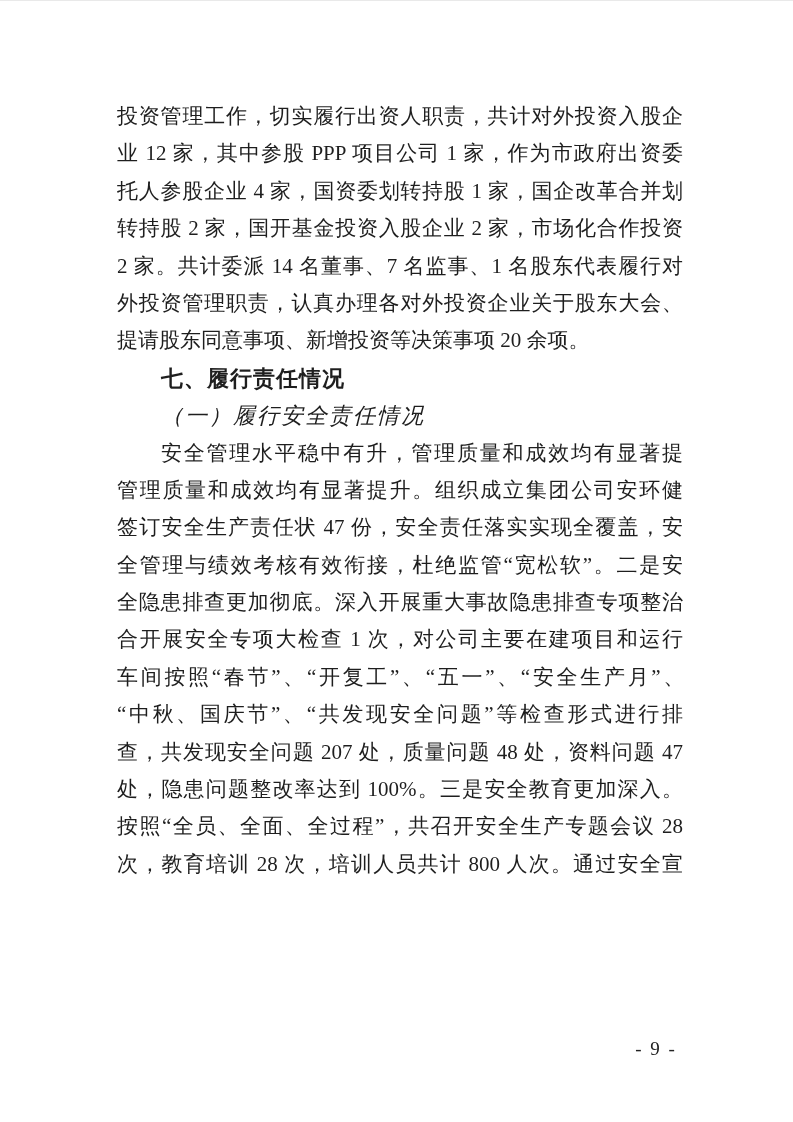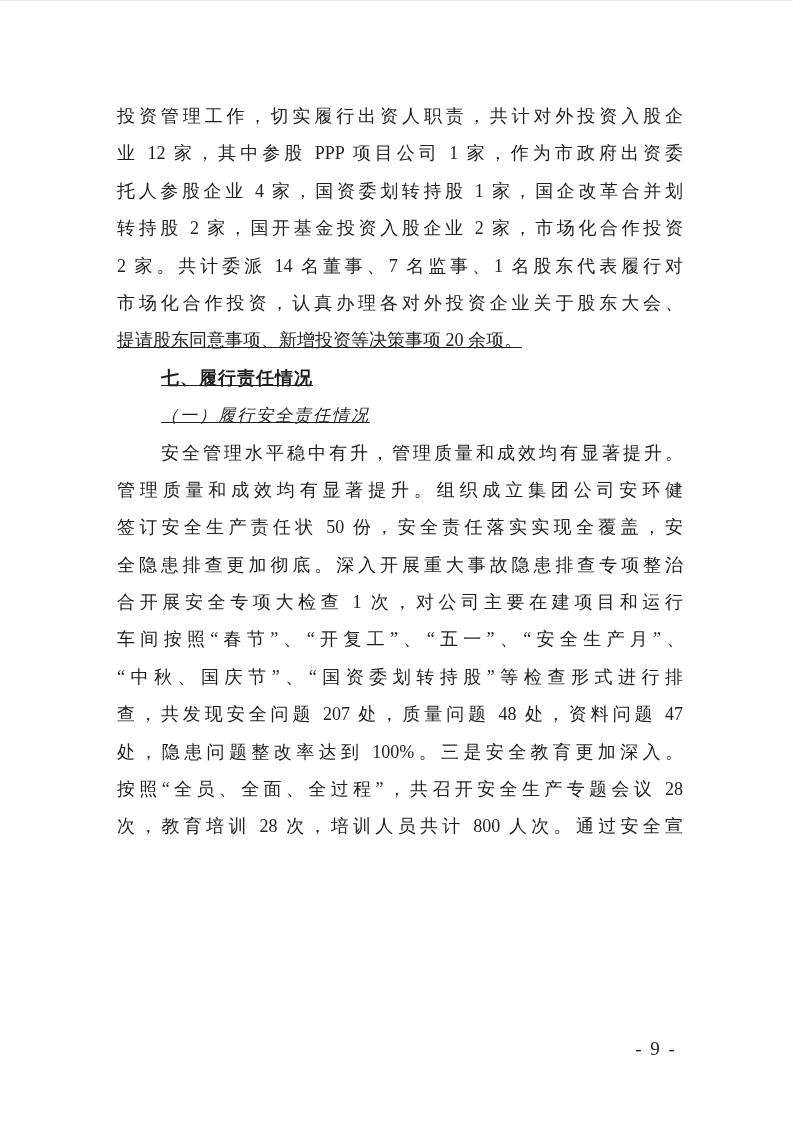--- a/index.html
+++ b/index.html
@@ -25,49 +25,48 @@
   }
   .page-body {
     position: absolute;
     left: 117px;
     top: 97px;
     width: 566px;
   }
   .line {
     height: 37.4px;
     line-height: 37.4px;
-    font-size: 18px;
+    font-size: 21px;
     white-space: pre-wrap;
     overflow: hidden;
   }
   .line.justify {
     text-align: justify;
     text-align-last: justify;
     text-justify: inter-character;
   }
   .line.left {
     text-align: center;
     text-align-last: left;
-    text-decoration: underline;
   }
   .line.indent {
     text-indent: 44px;
   }
   .line.tight {
     letter-spacing: -1.4px;
   }
   .line.heading {
     font-family: "Liberation Sans", "DejaVu Sans", sans-serif;
     font-weight: bold;
-    font-size: 18px;
+    font-size: 22px;
     letter-spacing: 1px;
   }
   .line.subheading {
     font-style: italic;
-    font-size: 17px;
+    font-size: 22px;
     letter-spacing: 2px;
   }
   .page-number {
     position: absolute;
     left: 616px;
     top: 1036px;
     width: 80px;
     text-align: center;
     font-size: 19px;
     line-height: 24px;
@@ -78,30 +77,31 @@
 </head>
 <body>
 
 <div class="page">
   <div class="page-body">
       <div class="line justify">投资管理工作，切实履行出资人职责，共计对外投资入股企</div>
       <div class="line justify">业 12 家，其中参股 PPP 项目公司 1 家，作为市政府出资委</div>
       <div class="line justify">托人参股企业 4 家，国资委划转持股 1 家，国企改革合并划</div>
       <div class="line justify">转持股 2 家，国开基金投资入股企业 2 家，市场化合作投资</div>
       <div class="line justify">2 家。共计委派 14 名董事、7 名监事、1 名股东代表履行对</div>
-      <div class="line justify">市场化合作投资，认真办理各对外投资企业关于股东大会、</div>
+      <div class="line justify">外投资管理职责，认真办理各对外投资企业关于股东大会、</div>
       <div class="line left">提请股东同意事项、新增投资等决策事项 20 余项。</div>
       <div class="line heading left indent">七、履行责任情况</div>
       <div class="line subheading left indent">（一）履行安全责任情况</div>
       <div class="line justify indent">安全管理水平稳中有升，管理质量和成效均有显著提升。</div>
       <div class="line justify">管理质量和成效均有显著提升。组织成立集团公司安环健</div>
-      <div class="line justify">签订安全生产责任状 50 份，安全责任落实实现全覆盖，安</div>
+      <div class="line justify">签订安全生产责任状 47 份，安全责任落实实现全覆盖，安</div>
+      <div class="line justify">全管理与绩效考核有效衔接，杜绝监管“宽松软”。二是安</div>
       <div class="line justify">全隐患排查更加彻底。深入开展重大事故隐患排查专项整治</div>
       <div class="line justify">合开展安全专项大检查 1 次，对公司主要在建项目和运行</div>
       <div class="line justify tight">车间按照“春节”、“开复工”、“五一”、“安全生产月”、</div>
-      <div class="line justify">“中秋、国庆节”、“国资委划转持股”等检查形式进行排</div>
+      <div class="line justify">“中秋、国庆节”、“共发现安全问题”等检查形式进行排</div>
       <div class="line justify">查，共发现安全问题 207 处，质量问题 48 处，资料问题 47</div>
       <div class="line justify">处，隐患问题整改率达到 100%。三是安全教育更加深入。</div>
       <div class="line justify">按照“全员、全面、全过程”，共召开安全生产专题会议 28</div>
       <div class="line justify">次，教育培训 28 次，培训人员共计 800 人次。通过安全宣</div>
     </div>
   <div class="page-number">- 9 -</div>
 </div>
 
 </body></html>

